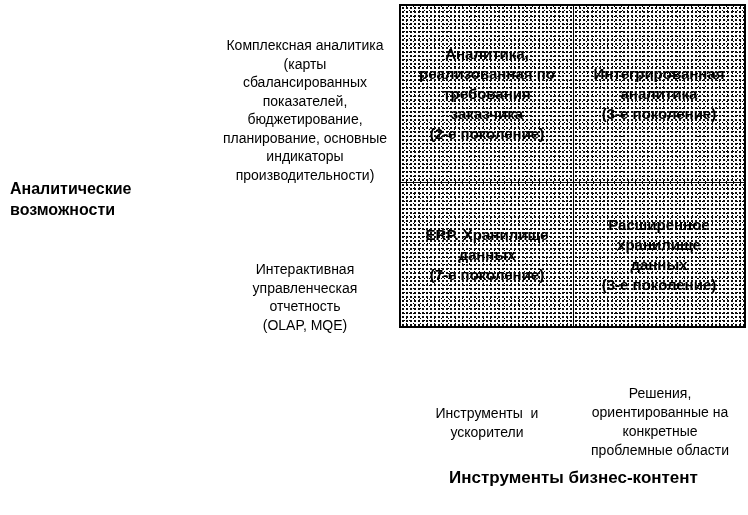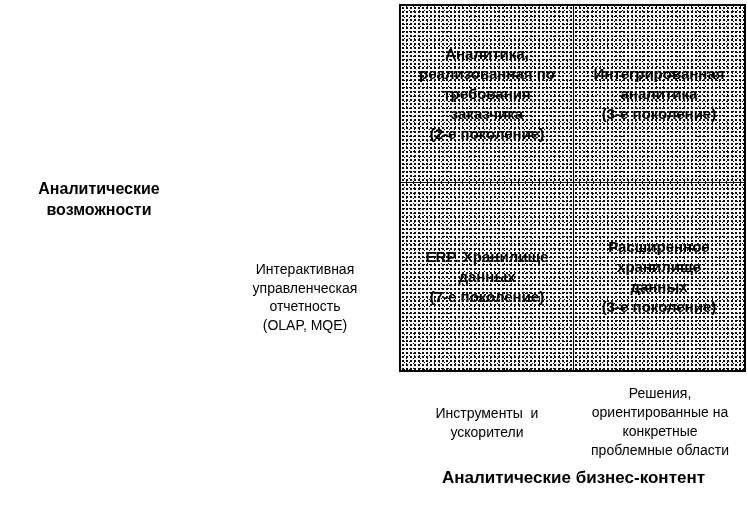--- a/index.html
+++ b/index.html
@@ -12,37 +12,36 @@
     font-family: "Liberation Sans", "DejaVu Sans", sans-serif;
     color: #000000;
     overflow: hidden;
   }
   .pre { white-space: pre-wrap; }
 
   
   .y-axis-title {
     position: absolute;
     left: 10px; top: 178px; width: 178px;
-    text-align: center;
     font-size: 16px; font-weight: bold; line-height: 21px;
   }
   .y-cat {
     position: absolute;
     left: 205px; width: 200px;
     text-align: center;
     font-size: 14px; line-height: 18.5px;
   }
   .y-cat-top { top: 36px; }
   .y-cat-bottom { top: 260px; }
 
   
   .matrix {
     position: absolute;
     left: 399px; top: 4px;
-    width: 347px; height: 368px;
+    width: 347px; height: 324px;
     border: 2px solid #000000;
     display: grid;
     grid-template-columns: 173px 1fr;
     grid-template-rows: 177px 1fr;
   }
   .quadrant {
     display: flex; align-items: center; justify-content: center;
     text-align: center;
     font-size: 15px; font-weight: bold; line-height: 20px;
     background-color: #ffffff;
@@ -74,20 +73,28 @@
   }
 </style>
 </head>
 <body>
 
 <div class="canvas">
 
   <div class="y-axis-title pre">Аналитические
 возможности</div>
 
+  <div class="y-cat y-cat-top pre">Комплексная аналитика
+(карты
+сбалансированных
+показателей,
+бюджетирование,
+планирование, основные
+индикаторы
+производительности)</div>
 
   <div class="y-cat y-cat-bottom pre">Интерактивная
 управленческая
 отчетность
 (OLAP, MQE)</div>
 
   <div class="matrix">
     <div class="quadrant q-tl">
       <span class="pre">Аналитика,
 реализованная по
@@ -114,15 +121,15 @@
   </div>
 
   <div class="x-cat x-cat-left pre">Инструменты  и
 ускорители</div>
 
   <div class="x-cat x-cat-right pre">Решения,
 ориентированные на
 конкретные
 проблемные области</div>
 
-  <div class="x-axis-title">Аналитические бизнес-контент</div>
+  <div class="x-axis-title">Инструменты бизнес-контент</div>
 
 </div>
 
 </body></html>

